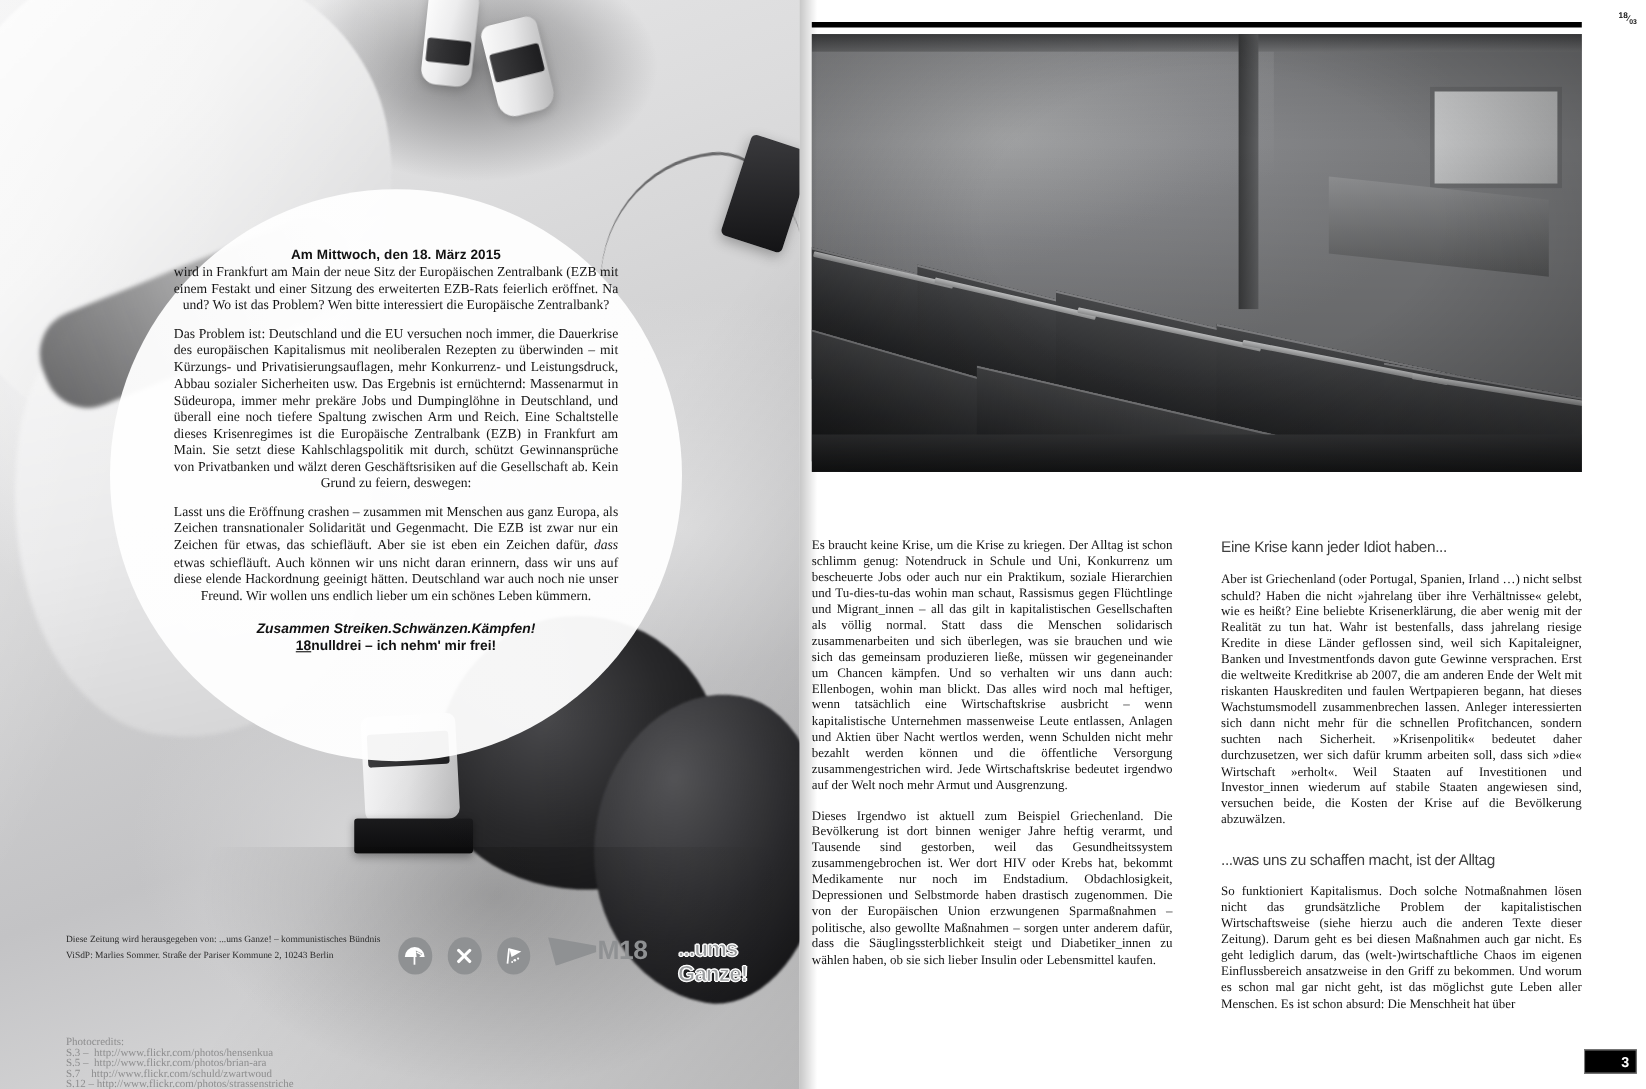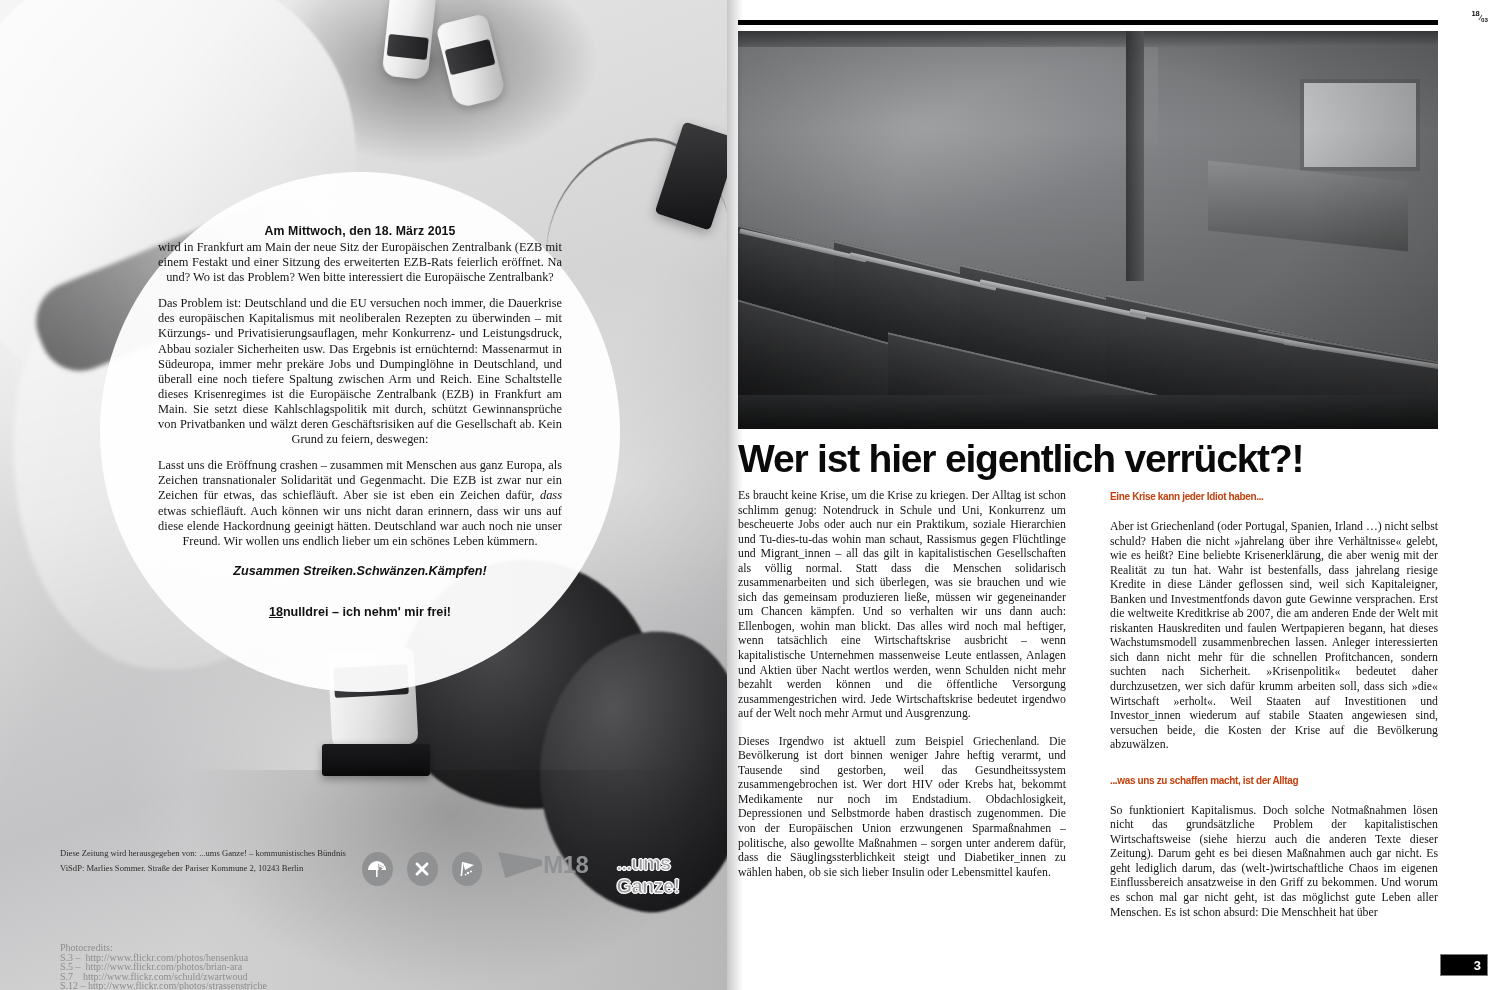--- a/index.html
+++ b/index.html
@@ -177,21 +177,21 @@
     margin: 0 0 11px; text-align: justify; text-align-last: center;
     hyphens: auto;
   }
   .med-p.tight { margin-bottom: 0; }
   .med-slogan {
     font-family: "Liberation Sans", sans-serif;
     font-weight: 700; font-style: italic;
     font-size: 12.6px; line-height: 16px; color: #111;
     text-align: right; margin-top: 14px;
   }
-  .med-slogan .line2 { font-style: normal; margin-top: 25px; }
+  .med-slogan .line2 { font-style: normal; }
   .med-slogan .line2 u { text-decoration: underline; }
 
   
   .impressum {
     position: absolute; left: 60px; top: 846px; width: 330px;
   }
   .imp-title {
     font-family: "Liberation Sans", sans-serif;
     font-weight: 700; font-size: 19px; color: #141414;
     margin: 0 0 8px; letter-spacing: -0.2px;
@@ -335,22 +335,22 @@
   }
   .col { width: 328px; }
   .col p {
     font-family: "Liberation Serif", serif;
     font-size: 11.8px; line-height: 14.55px;
     color: #131313; margin: 0 0 13px;
     text-align: justify; hyphens: auto;
   }
   .subhead {
     font-family: "Liberation Sans", sans-serif;
-    font-weight: 700; font-size: 10px; line-height: 18px;
-    color: #c2410c; margin: 0 0 13px; letter-spacing: -0.35px;
+    font-weight: 400; font-size: 14px; line-height: 18px;
+    color: #404040; margin: 0 0 13px; letter-spacing: -0.35px;
   }
   .subhead.second { margin-top: 20px; }
   .folio-box {
     position: absolute; right: 8px; bottom: 14px;
     width: 48px; height: 22px; background: #000;
     display: flex; align-items: center; justify-content: flex-end;
     padding-right: 6px;
     border: 1px solid #7c7c7c;
   }
   .folio-box span {
@@ -469,21 +469,20 @@
         <div class="seatcap" style="left:110px; top:238px; width:150px; transform:rotate(13deg);"></div>
         <div class="seatcap" style="left:240px; top:266px; width:170px; transform:rotate(12deg);"></div>
         <div class="seatcap" style="left:390px; top:296px; width:190px; transform:rotate(11deg);"></div>
         <div class="seatcap" style="left:545px; top:322px; width:170px; transform:rotate(9deg);"></div>
 
         <div class="hall-floorfront"></div>
         <div class="hall-vignette"></div>
       </div>
     </div>
 
-    <h1 class="headline">Wer ist hier eigentlich verrückt?!</h1>
 
     <div class="cols">
       <div class="col">
         <p>Es braucht keine Krise, um die Krise zu kriegen. Der Alltag ist schon schlimm genug: Notendruck in Schule und Uni, Konkurrenz um bescheuerte Jobs oder auch nur ein Praktikum, soziale Hierarchien und Tu-dies-tu-das wohin man schaut, Rassismus gegen Flüchtlinge und Migrant_innen – all das gilt in kapitalistischen Gesellschaften als völlig normal. Statt dass die Menschen solidarisch zusammenarbeiten und sich überlegen, was sie brauchen und wie sich das gemeinsam produzieren ließe, müssen wir gegeneinander um Chancen kämpfen. Und so verhalten wir uns dann auch: Ellenbogen, wohin man blickt. Das alles wird noch mal heftiger, wenn tatsächlich eine Wirtschaftskrise ausbricht – wenn kapitalistische Unternehmen massenweise Leute entlassen, Anlagen und Aktien über Nacht wertlos werden, wenn Schulden nicht mehr bezahlt werden können und die öffentliche Versorgung zusammengestrichen wird. Jede Wirtschaftskrise bedeutet irgendwo auf der Welt noch mehr Armut und Ausgrenzung.</p>
         <p>Dieses Irgendwo ist aktuell zum Beispiel Griechenland. Die Bevölkerung ist dort binnen weniger Jahre heftig verarmt, und Tausende sind gestorben, weil das Gesundheitssystem zusammengebrochen ist. Wer dort HIV oder Krebs hat, bekommt Medikamente nur noch im Endstadium. Obdachlosigkeit, Depressionen und Selbstmorde haben drastisch zugenommen. Die von der Europäischen Union erzwungenen Sparmaßnahmen – politische, also gewollte Maßnahmen – sorgen unter anderem dafür, dass die Säuglingssterblichkeit steigt und Diabetiker_innen zu wählen haben, ob sie sich lieber Insulin oder Lebensmittel kaufen.</p>
       </div>
       <div class="col">
         <h2 class="subhead">Eine Krise kann jeder Idiot haben...</h2>
         <p>Aber ist Griechenland (oder Portugal, Spanien, Irland …) nicht selbst schuld? Haben die nicht »jahrelang über ihre Verhältnisse« gelebt, wie es heißt? Eine beliebte Krisenerklärung, die aber wenig mit der Realität zu tun hat. Wahr ist bestenfalls, dass jahrelang riesige Kredite in diese Länder geflossen sind, weil sich Kapitaleigner, Banken und Investmentfonds davon gute Gewinne versprachen. Erst die weltweite Kreditkrise ab 2007, die am anderen Ende der Welt mit riskanten Hauskrediten und faulen Wertpapieren begann, hat dieses Wachstumsmodell zusammenbrechen lassen. Anleger interessierten sich dann nicht mehr für die schnellen Profitchancen, sondern suchten nach Sicherheit. »Krisenpolitik« bedeutet daher durchzusetzen, wer sich dafür krumm arbeiten soll, dass sich »die« Wirtschaft »erholt«. Weil Staaten auf Investitionen und Investor_innen wiederum auf stabile Staaten angewiesen sind, versuchen beide, die Kosten der Krise auf die Bevölkerung abzuwälzen.</p>
         <h2 class="subhead second">...was uns zu schaffen macht, ist der Alltag</h2>

